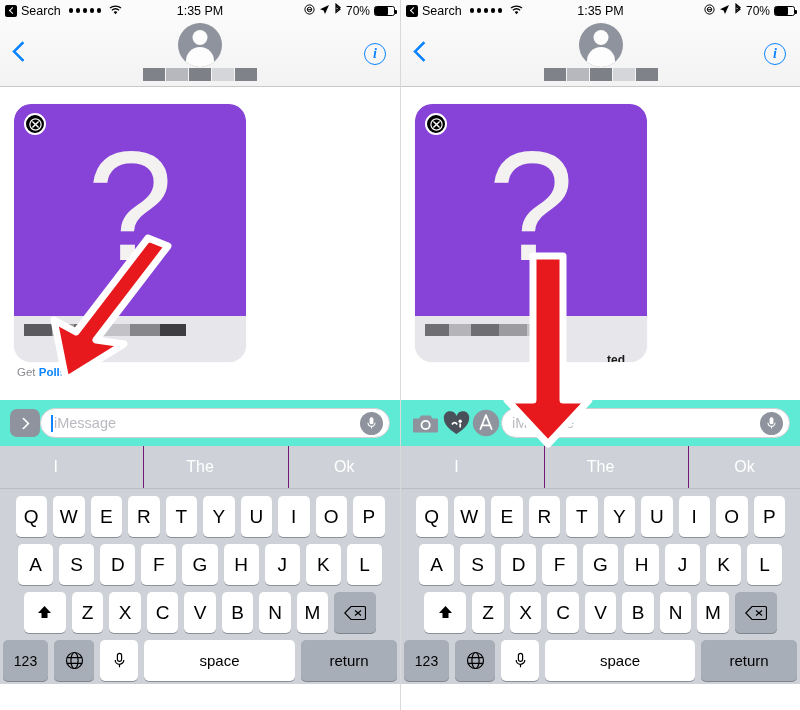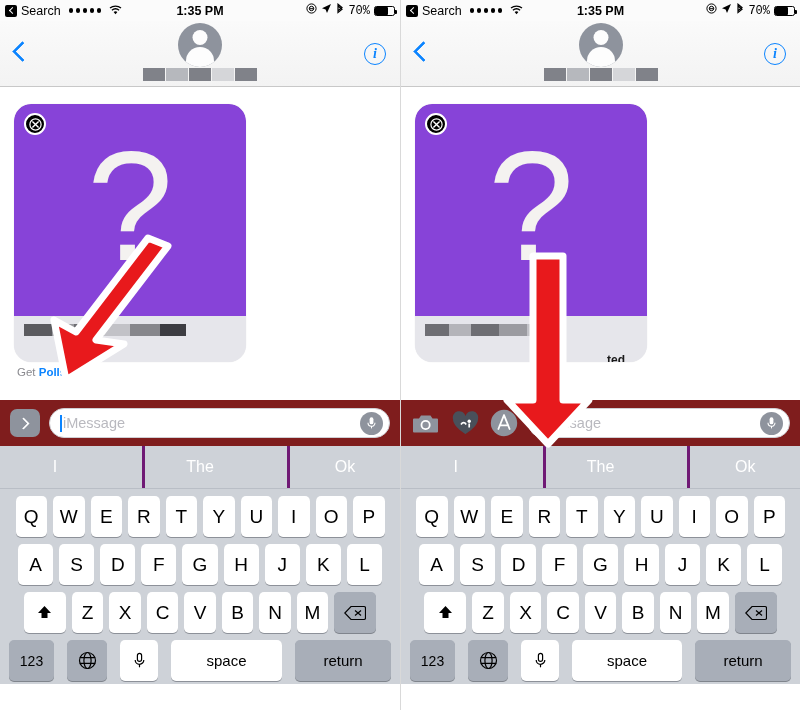--- a/index.html
+++ b/index.html
@@ -28,24 +28,24 @@
     content:""; position:absolute; left:4.5px; top:3px;
     width:4px; height:4px; border-left:1.6px solid #fff; border-bottom:1.6px solid #fff;
     transform:rotate(45deg);
   }
   .sb-search { font-size:12.5px; letter-spacing:0px; }
   .dots { display:flex; gap:2.5px; margin-left:4px; align-items:center; }
   .dots i { width:4.5px; height:4.5px; border-radius:50%; background:#000; display:block; }
   .wifi { margin-left:4px; }
   .sb-center {
     position:absolute; left:0; right:0; text-align:center;
-    font-size:12.5px; font-weight:700;
+    font-size:12.5px; font-weight:400;
   }
   .sb-right {
-    margin-left:auto; display:flex; align-items:center; gap:4px; padding-right:5px;font-family:Liberation Mono, monospace;
+    margin-left:auto; display:flex; align-items:center; gap:4px; padding-right:5px;
   }
   .sb-right .pct { font-size:12px; font-weight:500; }
   .batt {
     width:21px; height:10px; border:1.2px solid #000; border-radius:2.5px;
     position:relative; display:block;
   }
   .batt:after {
     content:""; position:absolute; right:-3.2px; top:3px; width:2px; height:4px;
     background:#000; border-radius:0 1px 1px 0;
   }
@@ -135,22 +135,22 @@
     content:""; position:absolute; left:-5px; bottom:0; width:12px; height:20px;
     background:#fff; border-bottom-right-radius:12px;
   }
   .getapp {
     margin-top:4px; margin-left:3px; font-size:11.5px; color:#8a8a8f;
   }
   .getapp b { color:#0b84ff; font-weight:700; }
 
   
   .toolbar {
-    height:46px; background:#7f1d1d; display:flex; align-items:center;
-    padding:0 10px; gap:9px;
+    height:46px; background:#5eead4; display:flex; align-items:center;
+    padding:0 10px; 
   }
   .expand-btn {
     width:30px; height:28px; border-radius:7px; background:#8e939d;
     display:flex; align-items:center; justify-content:center; flex:none;
   }
   .expand-btn:before {
     content:""; width:7px; height:7px;
     border-right:2.6px solid #fff; border-top:2.6px solid #fff;
     transform:rotate(45deg); margin-left:-3px; border-radius:1px;
   }
@@ -172,32 +172,32 @@
   
   .keyboard { background:#ced2d8; padding-bottom:3px; }
   .predict {
     height:43px; display:flex; align-items:stretch;
     border-bottom:1px solid #b9bec6;
   }
   .predict div {
     flex:1; display:flex; align-items:center; justify-content:center;
     font-size:16px; color:#fff;
   }
-  .predict div + div { border-left:3px solid #701a75;margin-left:32px; }
+  .predict div + div { border-left:1px solid #701a75;margin-left:32px; }
   .krow { display:flex; justify-content:center; gap:6px; margin-top:7px; }
   .krow.r2 { padding:0 18px; }
   .key {
     background:#fff; border-radius:5px; box-shadow:0 1px 0 #8d9199;
     height:41px; width:31.5px; display:flex; align-items:center; justify-content:center;
     font-size:19px; color:#000; font-weight:400;
   }
   .krow.r2 .key { width:100%; }
   .key.wide { width:42px; background:#a8aeb8; box-shadow:0 1px 0 #80858d; }
   .key.func { background:#a8aeb8; box-shadow:0 1px 0 #80858d; font-size:14px; }
-  .krow.r4 { gap:13px; padding:0 9px; margin-top:7px; }
+  .krow.r4 { gap:6px; padding:0 3px; margin-top:7px; }
   .key.k123 { width:45px; }
   .key.kglobe { width:40px; }
   .key.kmic { width:38px; background:#fff; box-shadow:0 1px 0 #8d9199; }
   .key.kspace { flex:1; background:#fff; box-shadow:0 1px 0 #8d9199; font-size:15px; }
   .key.kreturn { width:96px; font-size:15px; }
   .krow.r3 { gap:6px; }
   .key.kshift { width:42px; background:#fff; box-shadow:0 1px 0 #8d9199; }
 
   
   .arrow-svg { position:absolute; pointer-events:none; z-index:50; }

